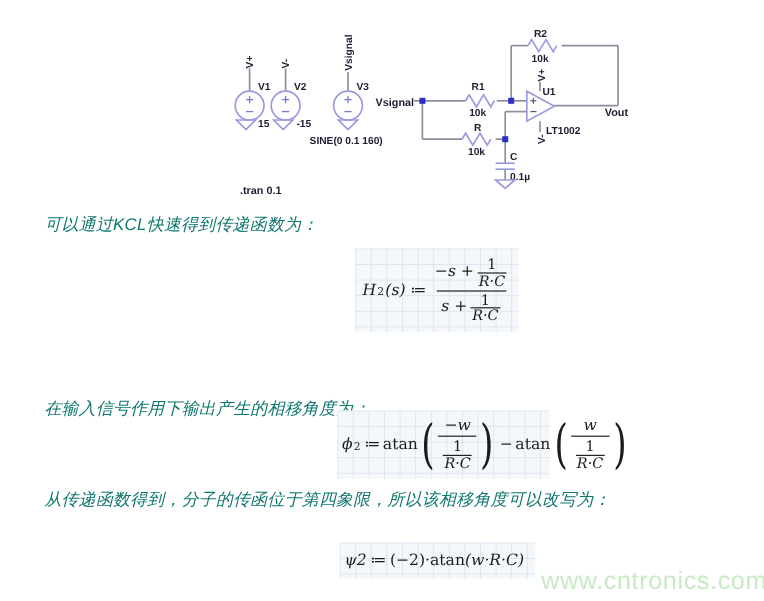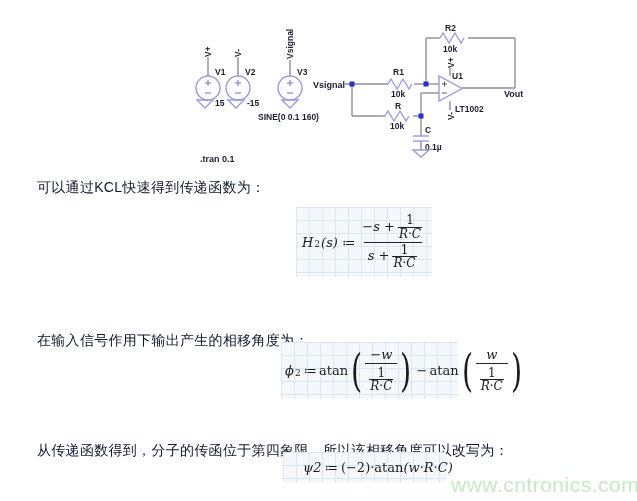--- a/index.html
+++ b/index.html
@@ -13,21 +13,21 @@
   .lbl  { font-size:8.5px; }
   .lbl9 { font-size:9px; }
   .wire { stroke:#8e8e9e; stroke-width:1.4; fill:none; }
   .comp { stroke:#9a9ae0; stroke-width:1.4; fill:none; }
   .compfill { fill:#ffffff; stroke:#9a9ae0; stroke-width:1.4; }
   .junc { fill:#2d2dc8; }
   .mark { stroke:#7a7ad0; stroke-width:1.1; }
   .opmark { stroke:#555577; stroke-width:1; }
 
   
-  .para { font-size:14px; color:#0f172a; letter-spacing:0.3px; white-space:nowrap; }
+  .para { font-size:14px; color:#0f766e; letter-spacing:0.3px; white-space:nowrap;font-style:italic; }
 
   
   .fblock {
     background-color:#f5f8fb;
     background-image:
       linear-gradient(#dce6f2 1px, transparent 1px),
       linear-gradient(90deg, #dce6f2 1px, transparent 1px);
     background-size:13px 13px;
     display:flex; align-items:center;
     font-family:"DejaVu Serif", serif; font-style:italic;
@@ -172,21 +172,21 @@
     </g>
     <text class="lbl" x="452" y="79">U1</text>
     <text class="lbl" x="455" y="112">LT1002</text>
   </g>
 </svg>
 
 <div class="abs para" style="left:37px; top:179px;">可以通过KCL快速得到传递函数为：</div>
 
 <div class="abs para" style="left:37px; top:332px;">在输入信号作用下输出产生的相移角度为：</div>
 
-<div class="abs para" style="left:37px; top:442px;">从传递函数得到，分子的传函位于第四象限，所以该相移角度可以改写为：</div>
+<div class="abs para" style="left:37px; top:408px;">从传递函数得到，分子的传函位于第四象限，所以该相移角度可以改写为：</div>
 
 <div class="abs fblock" style="left:296px; top:207px; width:136px; height:70px; padding:2px 6px;">
   <span class="frow" style="gap:1px;">
     <span>H</span>
       <sub class="fsub">2</sub>
       <span>(s)</span>
       <span class="rm" style="margin:0 3px;">≔</span>
   </span>
   <span class="frac">
     <span class="fnum-row">
@@ -234,21 +234,21 @@
     <span class="den" style="padding:2px 3px 0;">
       <span class="sfrac">
         <span class="num rm">1</span>
         <span class="den">R·C</span>
       </span>
     </span>
   </span>
   <span class="bigparen">)</span>
 </div>
 
-<div class="abs fblock" style="left:283px; top:452px; width:163px; height:30px; padding:2px 20px;">
+<div class="abs fblock" style="left:283px; top:452px; width:163px; height:30px; padding:2px 4px;">
   <span>ψ2</span>
   <span class="rm" style="margin:0 3px;">≔</span>
   <span class="rm">(−2)</span>
   <span class="rm">·</span>
   <span class="rm">atan</span>
   <span>(w·R·C)</span>
 </div>
 
 <div id="watermark" class="abs">www.cntronics.com</div>
 

